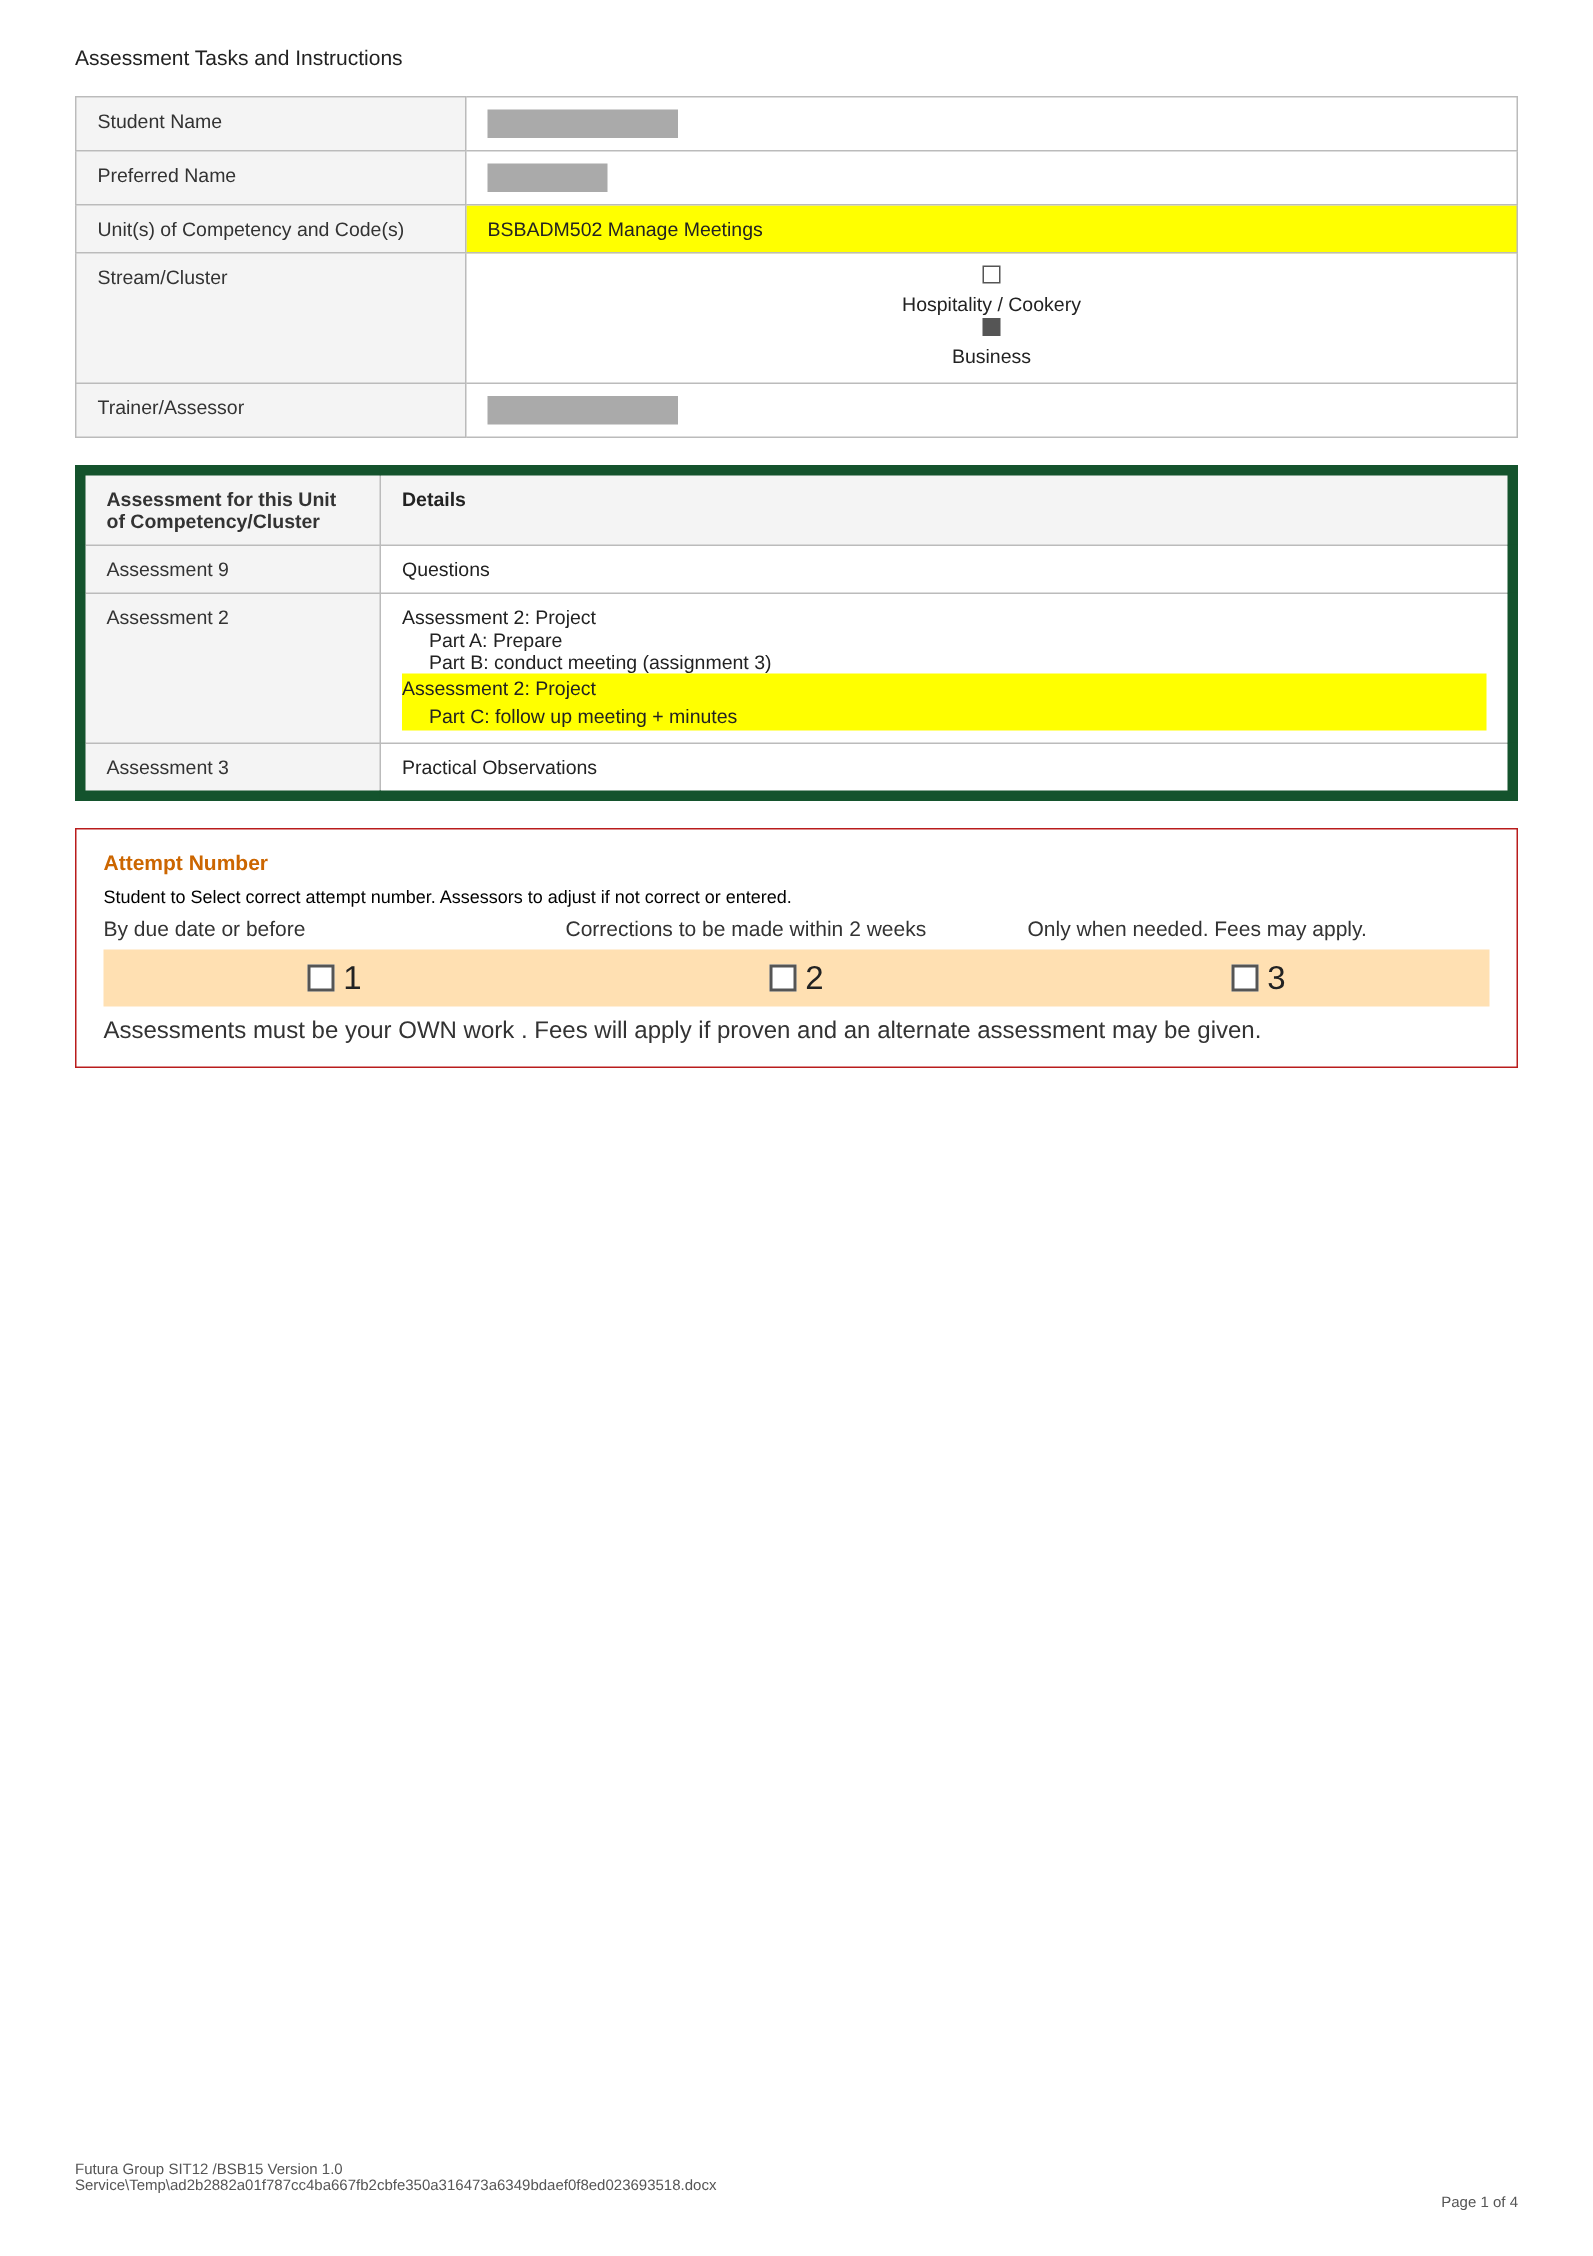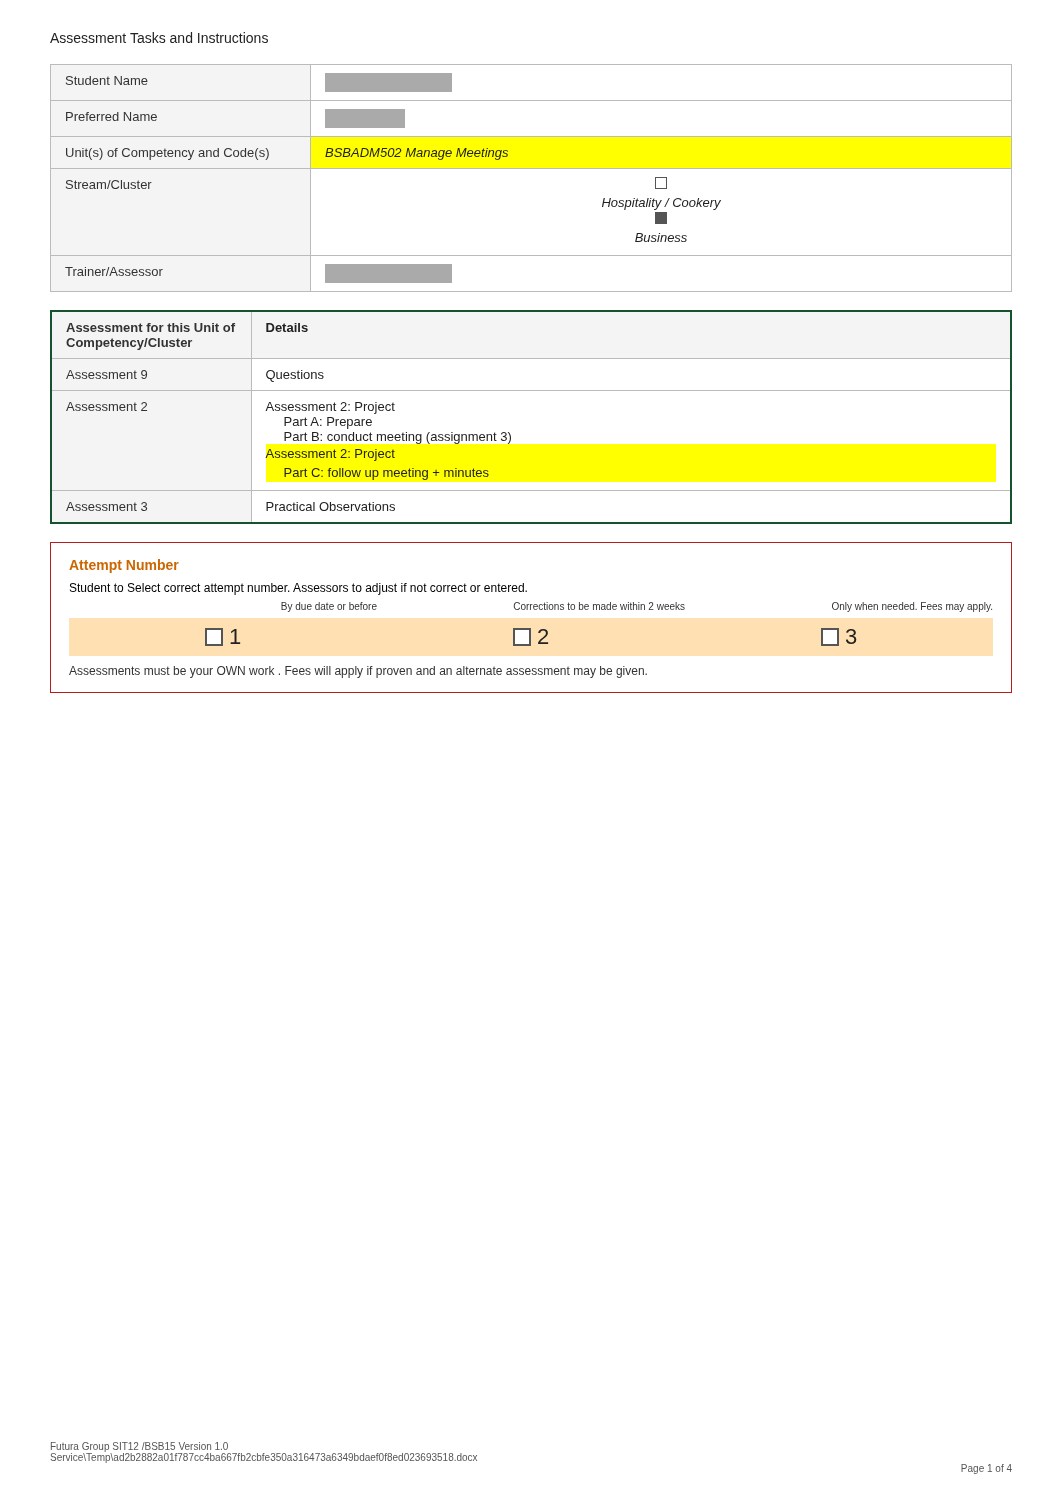--- a/index.html
+++ b/index.html
@@ -37,21 +37,20 @@
       background: #f4f4f4;
     }
     .info-table tr td:first-child {
       width: 260px;
       background: #f4f4f4;
       font-weight: normal;
       color: #333;
     }
     .info-table tr td:last-child {
       background: #fff;
-      font-style: italic;
     }
 
     .highlight-yellow {
       background-color: #ffff00 !important;
       color: #222;
     }
 
     .checkbox-row {
       display: flex;
       align-items: center;
@@ -65,21 +64,21 @@
       height: 12px;
       border: 1px solid #555;
       background: #fff;
       vertical-align: middle;
     }
 
     
     .assessment-table {
       width: 100%;
       border-collapse: collapse;
-      border: 2px solid #14532d;
+      border: 7px solid #14532d;
       margin-bottom: 18px;
     }
     .assessment-table td {
       padding: 8px 14px;
       border: 1px solid #bbb;
       vertical-align: top;
     }
     .assessment-table tr td:first-child {
       width: 200px;
       background: #f4f4f4;
@@ -109,23 +108,22 @@
       margin-bottom: 6px;
     }
     .attempt-cols {
       display: flex;
       align-items: flex-start;
       gap: 0;
       margin-bottom: 6px;
     }
     .attempt-col {
       flex: 1;
-      font-size: 10px;
-      color: #333;
-      text-align: right;
+      font-size: 14px;
+      color: #333;
     }
     .attempt-checkboxes {
       display: flex;
       align-items: center;
       gap: 0;
       margin-bottom: 8px;
       background: #ffe0b2;
       padding: 6px 0;
     }
     .attempt-checkbox-item {
@@ -139,21 +137,21 @@
     }
     .big-checkbox {
       display: inline-block;
       width: 18px;
       height: 18px;
       border: 2px solid #555;
       background: #fff;
       vertical-align: middle;
     }
     .attempt-footer {
-      font-size: 12px;
+      font-size: 16px;
       color: #333;
     }
 
     
     .page-footer {
       position: absolute;
       bottom: 30px;
       left: 50px;
       right: 50px;
       font-size: 10px;

